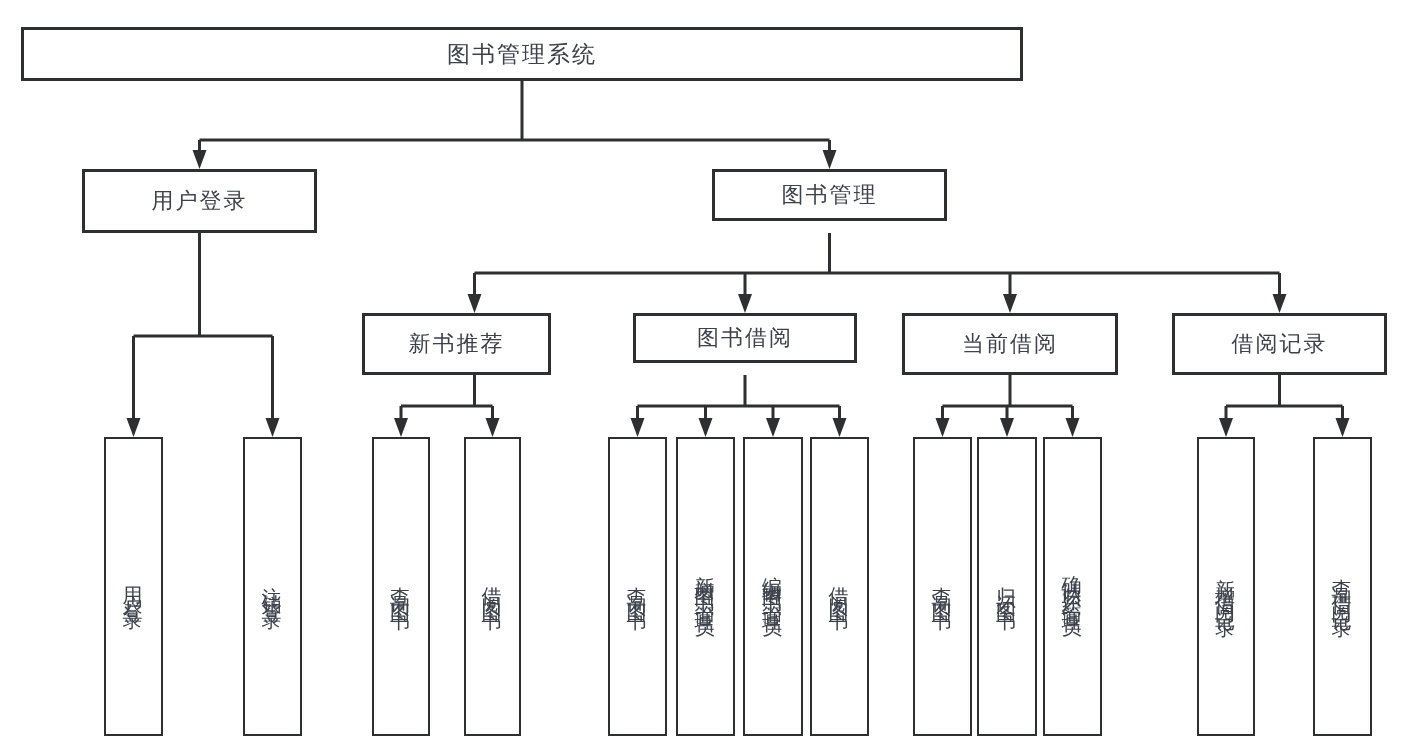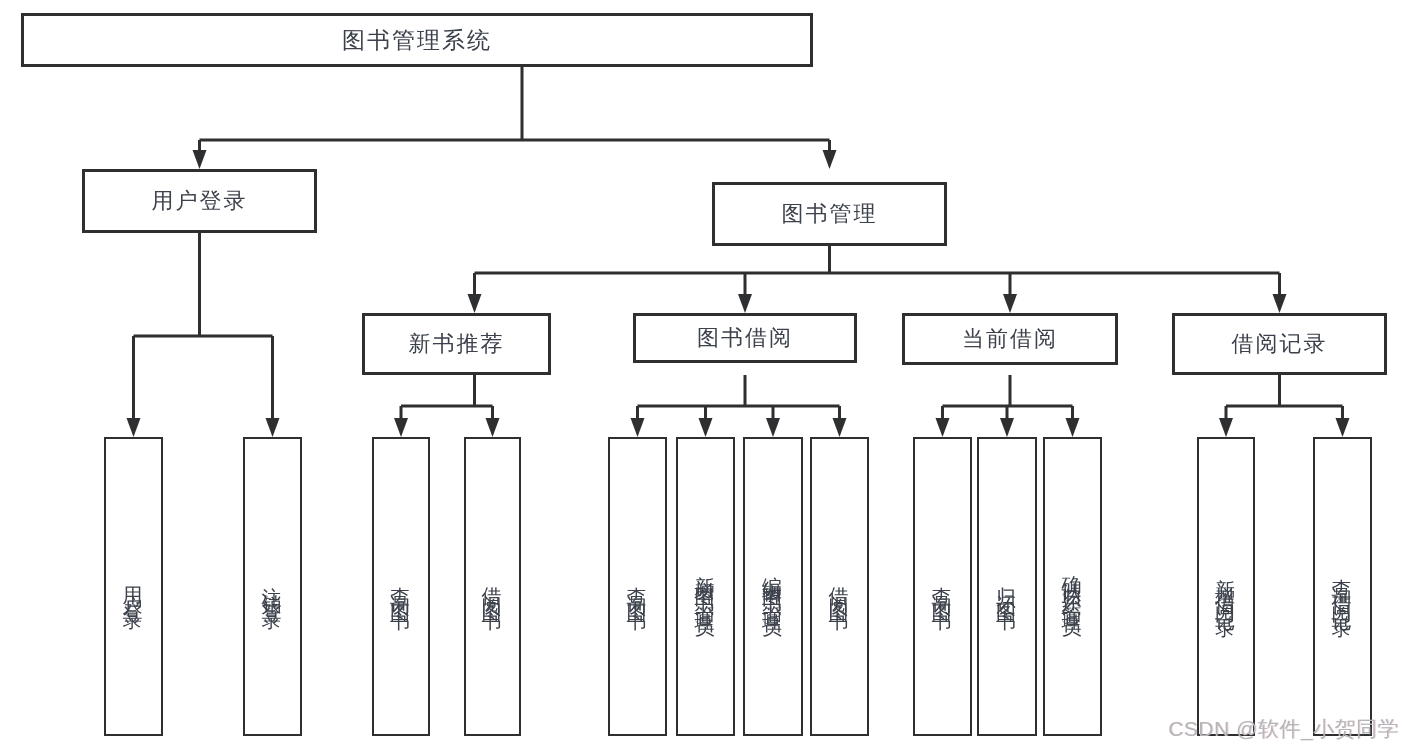--- a/index.html
+++ b/index.html
@@ -74,42 +74,41 @@
         <polygon points="1000,418 1014,418 1007,437" fill="#2e2f31"></polygon>
         <polygon points="1065.5,418 1079.5,418 1072.5,437" fill="#2e2f31"></polygon>
       </g>
       <g>
         <path d="M1279.5 375 V406 M1226 406 H1342.5 M1226 406 V423 M1342.5 406 V423" fill="none" stroke="#2e2f31" stroke-width="3"></path>
         <polygon points="1219,418 1233,418 1226,437" fill="#2e2f31"></polygon>
         <polygon points="1335.5,418 1349.5,418 1342.5,437" fill="#2e2f31"></polygon>
       </g>
     </svg>
 
-  <div class="box hz root-box" style="left:21px;top:13px;width:792px;height:54px">图书管理系统</div>
+  <div class="box hz root-box" style="left:21px;top:27px;width:1002px;height:54px">图书管理系统</div>
 
   <div class="box hz" style="left:82px;top:169px;width:235px;height:64px">用户登录</div>
-  <div class="box hz" style="left:712px;top:182px;width:235px;height:64px">图书管理</div>
+  <div class="box hz" style="left:712px;top:169px;width:235px;height:52px">图书管理</div>
 
   <div class="box hz" style="left:362px;top:313px;width:189px;height:62px">新书推荐</div>
   <div class="box hz" style="left:633px;top:313px;width:224px;height:50px">图书借阅</div>
-  <div class="box hz" style="left:902px;top:313px;width:216px;height:52px">当前借阅</div>
+  <div class="box hz" style="left:902px;top:313px;width:216px;height:62px">当前借阅</div>
   <div class="box hz" style="left:1172px;top:313px;width:215px;height:62px">借阅记录</div>
 
   <div class="box v" style="left:104px;top:437px;width:59px;height:299px">用户登录</div>
   <div class="box v" style="left:243px;top:437px;width:59px;height:299px">注销登录</div>
 
   <div class="box v" style="left:372px;top:437px;width:58px;height:299px">查询图书</div>
   <div class="box v" style="left:464px;top:437px;width:57px;height:299px">借阅图书</div>
 
   <div class="box v" style="left:608px;top:437px;width:59px;height:299px">查询图书</div>
   <div class="box v long" style="left:676px;top:437px;width:59px;height:299px">新增图书（管理员）</div>
   <div class="box v long" style="left:743px;top:437px;width:60px;height:299px">编辑图书（管理员）</div>
   <div class="box v" style="left:810px;top:437px;width:59px;height:299px">借阅图书</div>
 
   <div class="box v" style="left:913px;top:437px;width:59px;height:299px">查询图书</div>
   <div class="box v" style="left:977px;top:437px;width:60px;height:299px">归还图书</div>
   <div class="box v long" style="left:1043px;top:437px;width:59px;height:299px">确认归还（管理员）</div>
 
   <div class="box v" style="left:1197px;top:437px;width:58px;height:299px">新增借阅记录</div>
   <div class="box v" style="left:1313px;top:437px;width:59px;height:299px">查询借阅记录</div>
 
-  <div class="watermark">CSDN @软件_小贺同学</div>
 </div>
 
 </body></html>

